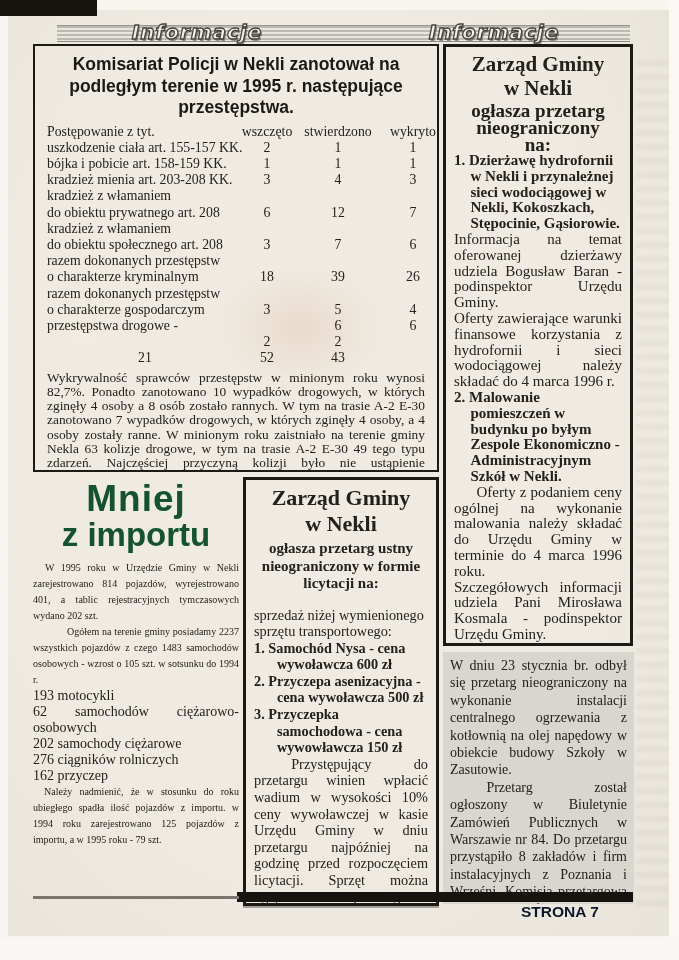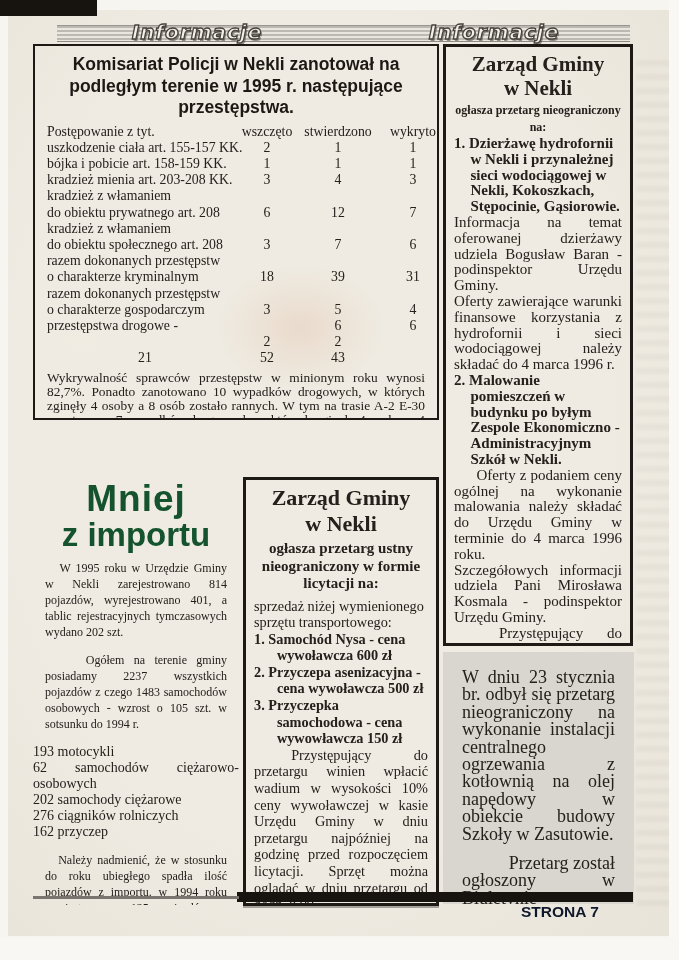--- a/index.html
+++ b/index.html
@@ -36,21 +36,21 @@
     font-family:"DejaVu Sans","Liberation Sans",sans-serif;
     font-weight:bold;font-style:italic;font-size:20px;letter-spacing:1px;
     color:#f3f0e8;-webkit-text-stroke:1.3px #46423c;
     text-shadow:1.5px 1.5px 0 rgba(70,66,60,.55);
   }
   .band-title.one{left:55px;}
   .band-title.two{left:352px;}
 
   
   .main-box{
-    position:absolute;left:33px;top:44px;width:406px;height:376px;
+    position:absolute;left:33px;top:44px;width:406px;height:428px;
     border:2px solid #1d1a16;box-sizing:border-box;padding:6px 12px 4px 12px;overflow:hidden;
   }
   .main-title{
     font-family:"Liberation Sans","DejaVu Sans",sans-serif;
     font-weight:bold;font-size:17.5px;line-height:21.5px;text-align:center;
     margin:2px 6px 5px 6px;color:#1c1915;
   }
   .crime-table{font-size:13.8px;line-height:16.2px;}
   .t-row{display:grid;grid-template-columns:196px 48px 94px 56px;align-items:end;}
   .t-label{white-space:pre-line;}
@@ -59,54 +59,54 @@
   .t-head .t-val{justify-self:center;}
   .main-body{font-size:13.4px;line-height:14.3px;text-align:justify;margin-top:4px;}
 
   .import-col{position:absolute;left:33px;top:477px;width:206px;height:428px;overflow:hidden;}
   .import-title{
     font-family:"Liberation Sans","DejaVu Sans",sans-serif;font-weight:bold;
     text-align:center;color:#14532d;line-height:1.02;margin-top:3px;
   }
   .import-title .l1{font-size:37px;display:block;letter-spacing:1px;}
   .import-title .l2{font-size:33px;display:block;}
-  .import-col p{margin:12px;font-size:12px;line-height:16px;text-align:justify;}
+  .import-col p{margin:0;font-size:10px;line-height:16px;text-align:justify;}
   .import-col .p1{margin-top:9px;text-indent:1.2em;}
   .import-col .p2{text-indent:3.4em;}
   .import-col ul{margin:0;padding:0;list-style:none;font-size:14px;line-height:16px;text-align:justify;}
   .import-col .p3{text-indent:1.1em;}
 
   .mid-box{
     position:absolute;left:243px;top:477px;width:196px;height:429px;
     border:3px solid #1d1a16;box-sizing:border-box;padding:5px 8px 4px 8px;overflow:hidden;
     box-shadow:0 2px 0 rgba(30,26,20,.35);
   }
   .box-title{font-weight:bold;font-size:22px;line-height:26px;text-align:center;white-space:pre-line;}
   .box-sub{font-weight:bold;font-size:15px;line-height:17.5px;text-align:center;white-space:pre-line;margin-top:3px;}
-  .mid-box .intro{font-size:14.3px;line-height:16.6px;margin-top:5px;}
+  .mid-box .intro{font-size:14.3px;line-height:16.6px;margin-top:14px;}
   .mid-box ol{margin:0;padding:0;list-style:none;font-size:14.3px;line-height:16.6px;}
   .mid-box ol li{padding-left:1.6em;text-indent:-1.6em;font-weight:bold;}
   .mid-box .terms{font-size:14.3px;line-height:16.6px;text-align:justify;text-indent:2.6em;margin:0;}
 
   .right-box{
     position:absolute;left:443px;top:44px;width:190px;height:602px;
     border:3px solid #1d1a16;box-sizing:border-box;padding:5px 8px 4px 8px;overflow:hidden;
   }
   .right-box .box-title{font-size:21px;line-height:24px;}
-  .right-box .box-sub{font-size:12px;line-height:17px;margin-top:2px;}
+  .right-box .box-sub{font-size:19px;line-height:17px;margin-top:2px;}
   .right-box p{margin:0;font-size:15px;line-height:15.8px;text-align:justify;}
   .right-box .bold-item{font-weight:bold;padding-left:1.1em;text-indent:-1.1em;text-align:left;}
   .right-box .ind{text-indent:1.5em;}
   .right-box .ind3{text-indent:3em;}
 
   .gray-box{
     position:absolute;left:443px;top:652px;width:191px;height:252px;
     background:#d9d6d0;box-sizing:border-box;padding:5px 7px;overflow:hidden;
   }
-  .gray-box p{margin:12px;font-size:18px;line-height:17.4px;text-align:justify;}
+  .gray-box p{margin:0;font-size:14px;line-height:17.4px;text-align:justify;}
   .gray-box .ind{text-indent:2.6em;}
 
   .foot-bar{position:absolute;left:237px;top:892px;width:396px;height:10px;background:#17140f;}
   .foot-line{position:absolute;left:33px;top:896px;width:206px;height:3px;background:#7a766f;}
   .foot-left{
     position:absolute;left:55px;top:905px;
     font-family:"Liberation Sans","DejaVu Sans",sans-serif;font-weight:bold;font-size:15.5px;
     letter-spacing:.5px;word-spacing:6px;color:#201c17;margin-top:33px;
   }
   .foot-right{
@@ -167,21 +167,21 @@
 do obiektu społecznego art. 208</span>
         <span class="t-val">3</span>
         <span class="t-val">7</span>
         <span class="t-val">6</span>
       </div>
       <div class="t-row">
         <span class="t-label">razem dokonanych przestępstw
 o charakterze kryminalnym</span>
         <span class="t-val">18</span>
         <span class="t-val">39</span>
-        <span class="t-val">31</span>
+        <span class="t-val">26</span>
       </div>
       <div class="t-row">
         <span class="t-label">razem dokonanych przestępstw
 o charakterze gospodarczym</span>
         <span class="t-val">3</span>
         <span class="t-val">5</span>
         <span class="t-val">4</span>
       </div>
       <div class="t-row">
         <span class="t-label">przestępstwa drogowe -</span>

